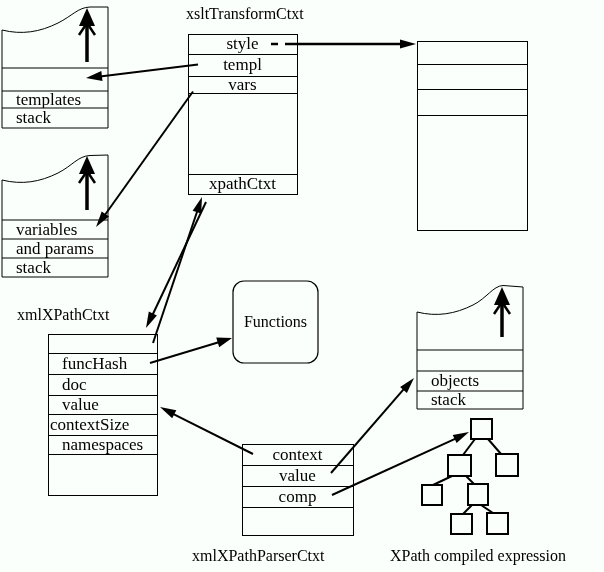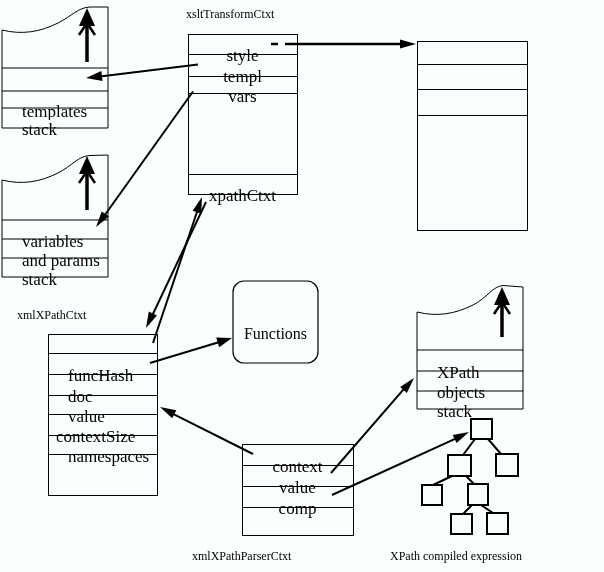--- a/index.html
+++ b/index.html
@@ -2,27 +2,27 @@
 <html><head>
 <meta charset="utf-8">
 <style>
   html,body{margin:0;padding:0;}
   body{background:#fbfffb;}
   .stage{
     position:relative;width:604px;height:572px;background:#fbfffb;
     font-family:"Liberation Serif","DejaVu Serif",serif;color:#000;overflow:hidden;
   }
   .stage svg{position:absolute;left:0;top:0;}
-  .lbl{position:absolute;white-space:nowrap;font-size:12px;line-height:20px;}
+  .lbl{position:absolute;white-space:nowrap;font-size:16px;line-height:20px;}
   .cell{
     position:absolute;font-size:17px;display:flex;align-items:center;
-    white-space:nowrap;overflow:hidden;margin-top:12px;
+    white-space:nowrap;overflow:hidden;
   }
   .center{justify-content:center;}
-  .left{padding-left:20px;}
+  .left{padding-left:14px;}
   .fn{font-size:16px;justify-content:center;}
 </style>
 </head>
 <body>
 
 <div class="stage">
 
   <svg width="604" height="572" viewBox="0 0 604 572">
     <g stroke="#000" fill="none">
 
@@ -184,17 +184,16 @@
 
   <div class="cell fn" style="left:233px;top:281px;width:85px;height:82px">Functions</div>
 
   <div class="cell left" style="left:2px;top:91px;width:92px;height:17px">templates</div>
   <div class="cell left" style="left:2px;top:108px;width:92px;height:20px">stack</div>
 
   <div class="cell left" style="left:2px;top:220px;width:92px;height:19px">variables</div>
   <div class="cell left" style="left:2px;top:239px;width:92px;height:19px">and params</div>
   <div class="cell left" style="left:2px;top:258px;width:92px;height:19px">stack</div>
 
-  <div class="cell left" style="left:417px;top:350px;width:92px;height:21px">XPath</div>
   <div class="cell left" style="left:417px;top:371px;width:92px;height:20px">objects</div>
   <div class="cell left" style="left:417px;top:391px;width:92px;height:18px">stack</div>
 
 </div>
 
 </body></html>

